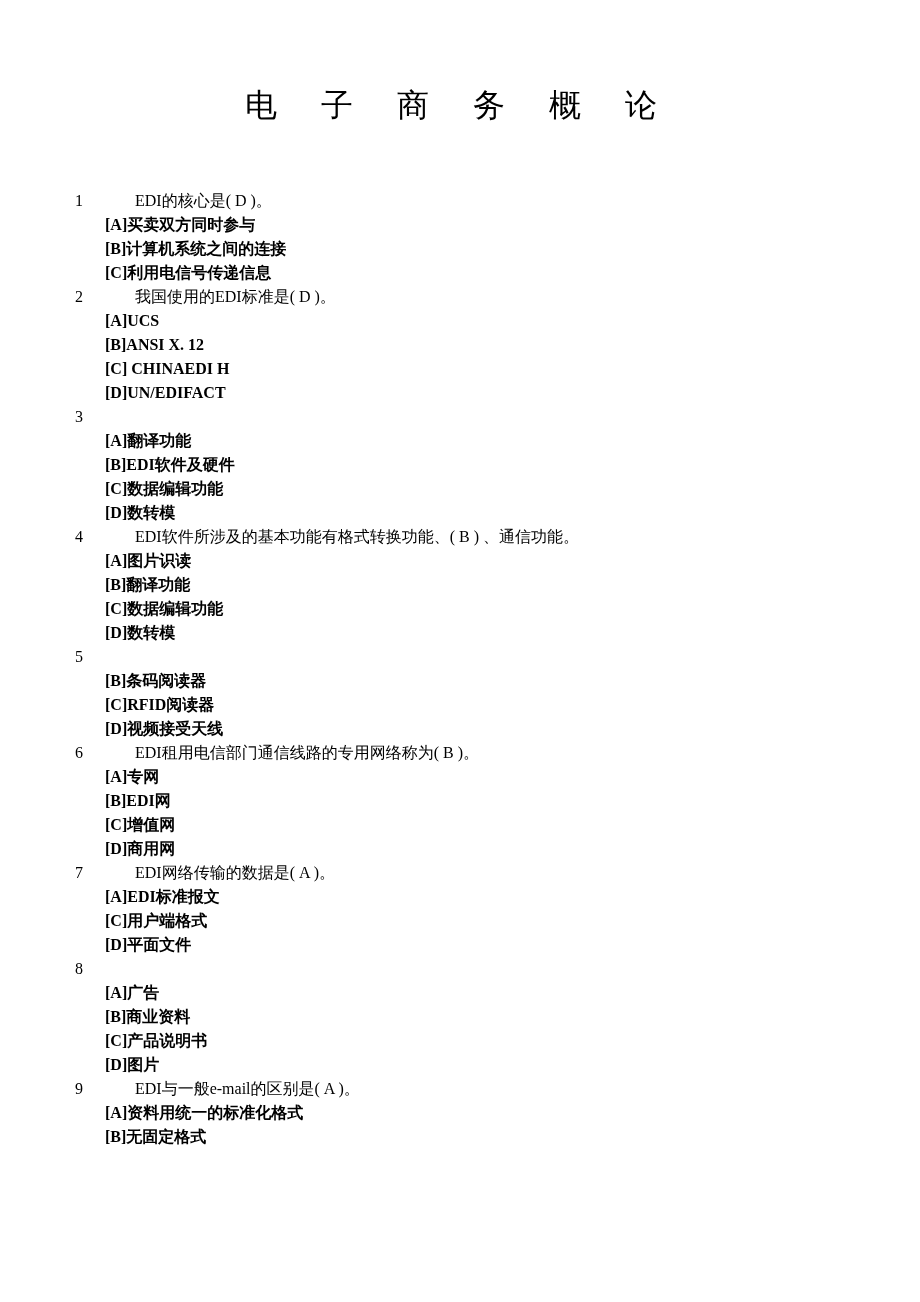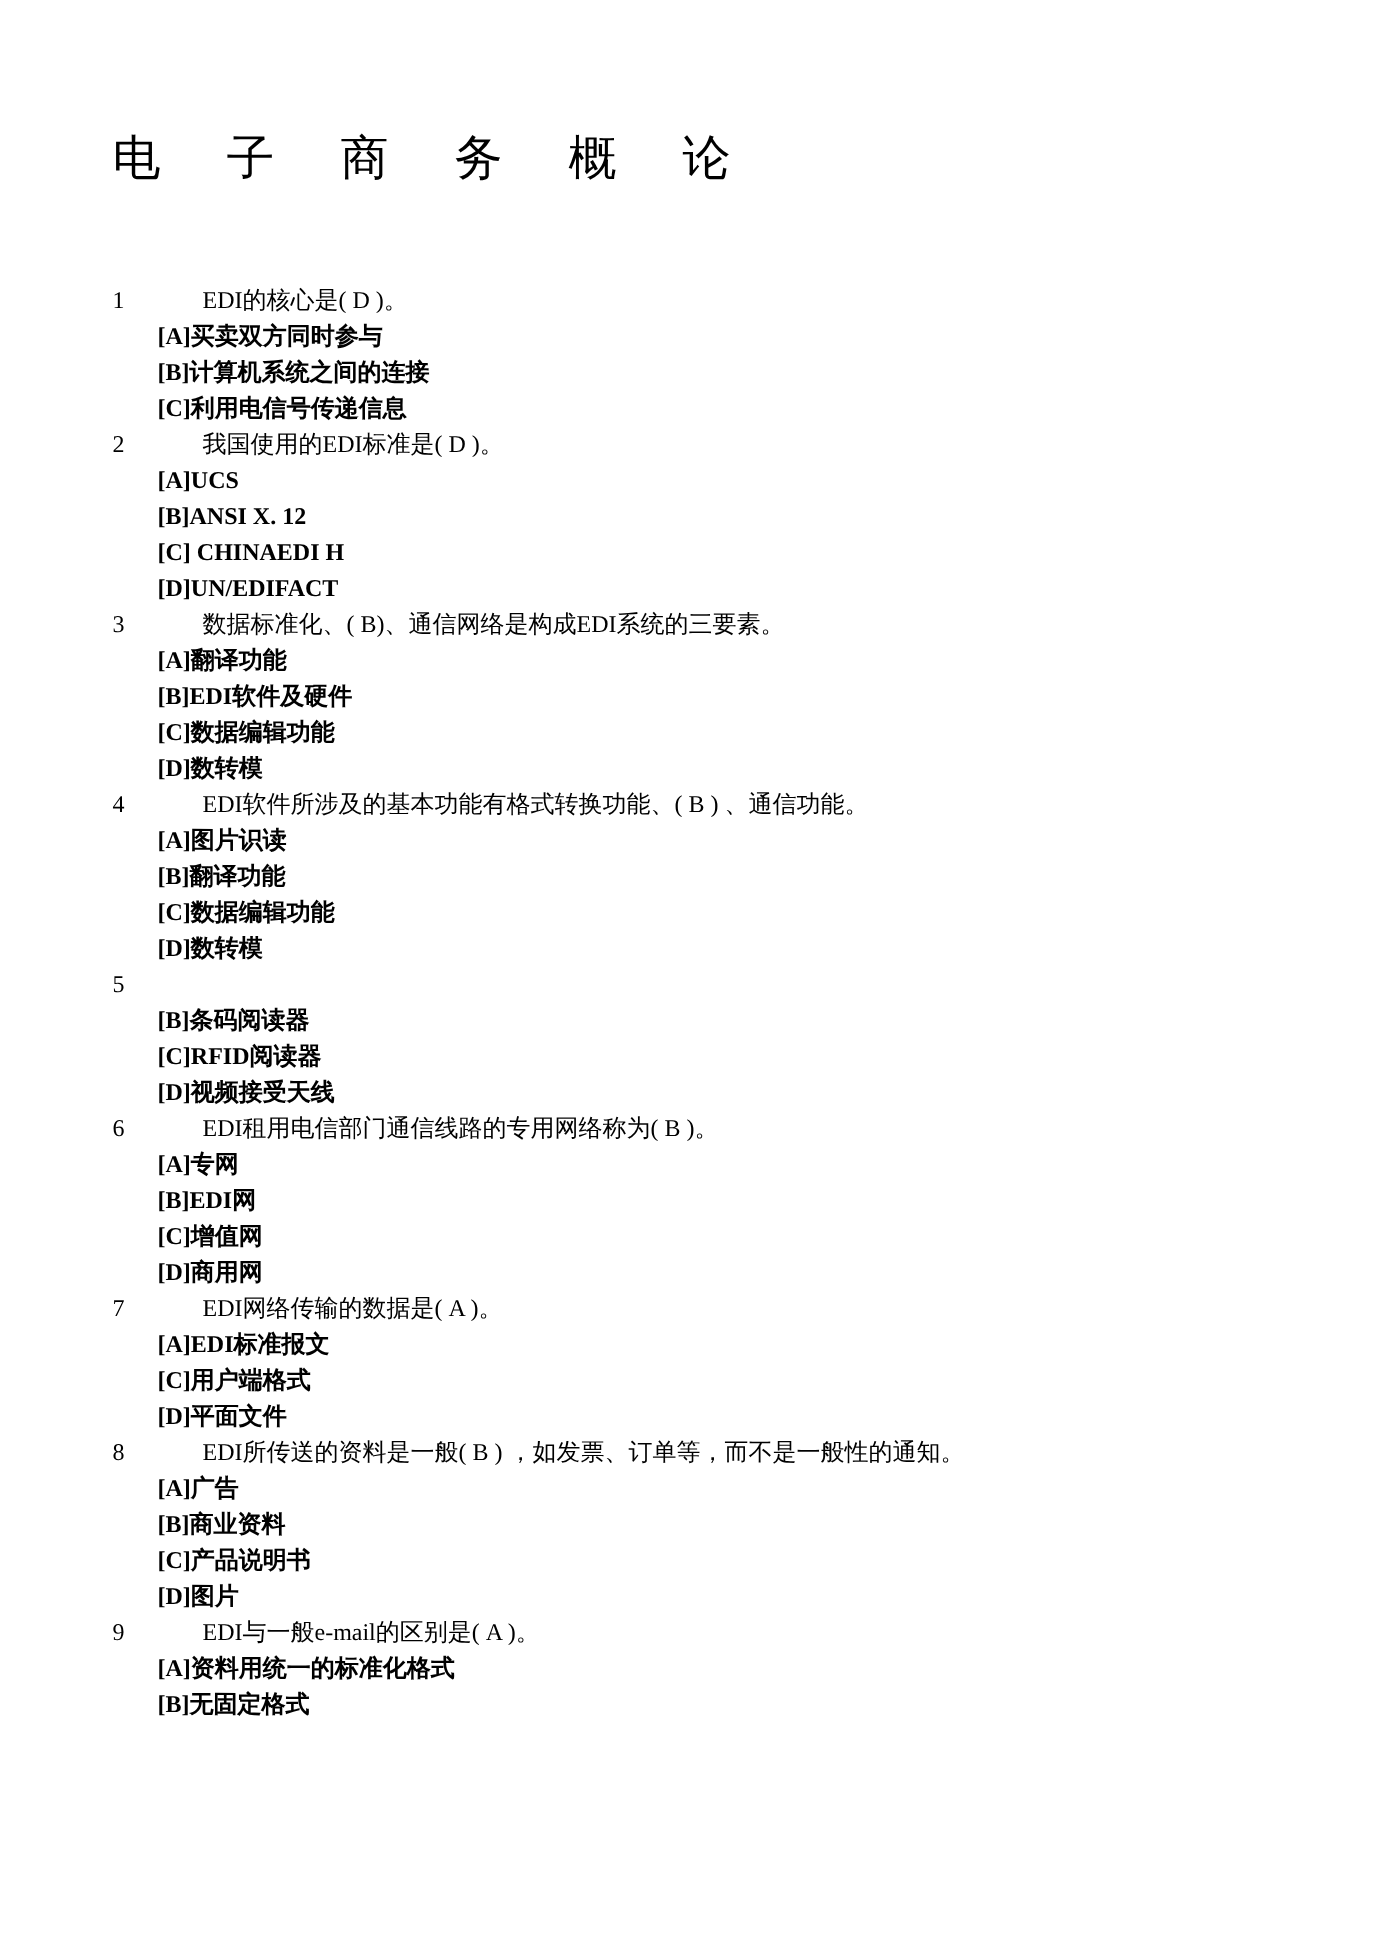--- a/index.html
+++ b/index.html
@@ -7,20 +7,21 @@
       font-size: 16px;
       line-height: 1.5;
       margin: 0;
       padding: 60px 75px;
       background: white;
       color: black;
       width: 920px;
       box-sizing: border-box;
     }
     .title {
+      text-align: center;
       font-size: 32px;
       letter-spacing: 18px;
       margin-bottom: 60px;
       font-weight: normal;
     }
     .question {
       margin-bottom: 0;
     }
     .question-line {
       display: flex;
@@ -58,21 +59,20 @@
         <span class="question-text">我国使用的EDI标准是( D )。</span>
       </div>
       <div class="option">[A]UCS</div>
       <div class="option">[B]ANSI X. 12</div>
       <div class="option">[C] CHINAEDI H</div>
       <div class="option">[D]UN/EDIFACT</div>
     </div>
     <div class="question">
       <div class="question-line">
         <span class="question-num">3</span>
-        <span class="question-text">数据标准化、( B)、通信网络是构成EDI系统的三要素。</span>
       </div>
       <div class="option">[A]翻译功能</div>
       <div class="option">[B]EDI软件及硬件</div>
       <div class="option">[C]数据编辑功能</div>
       <div class="option">[D]数转模</div>
     </div>
     <div class="question">
       <div class="question-line">
         <span class="question-num">4</span>
         <span class="question-text">EDI软件所涉及的基本功能有格式转换功能、( B ) 、通信功能。</span>
@@ -105,21 +105,20 @@
         <span class="question-num">7</span>
         <span class="question-text">EDI网络传输的数据是( A )。</span>
       </div>
       <div class="option">[A]EDI标准报文</div>
       <div class="option">[C]用户端格式</div>
       <div class="option">[D]平面文件</div>
     </div>
     <div class="question">
       <div class="question-line">
         <span class="question-num">8</span>
-        <span class="question-text">EDI所传送的资料是一般( B ) ，如发票、订单等，而不是一般性的通知。</span>
       </div>
       <div class="option">[A]广告</div>
       <div class="option">[B]商业资料</div>
       <div class="option">[C]产品说明书</div>
       <div class="option">[D]图片</div>
     </div>
     <div class="question">
       <div class="question-line">
         <span class="question-num">9</span>
         <span class="question-text">EDI与一般e-mail的区别是( A )。</span>

